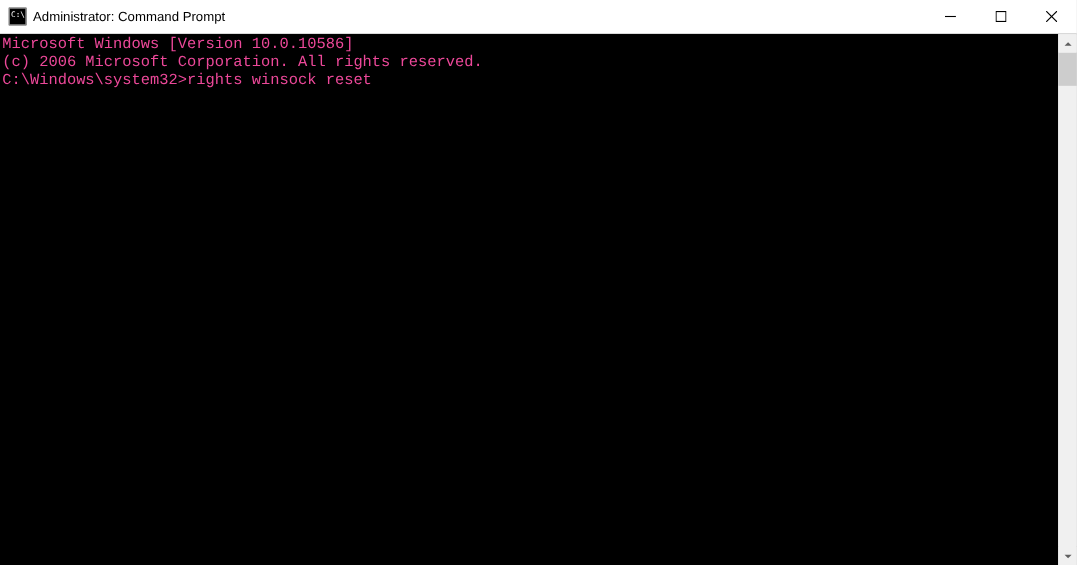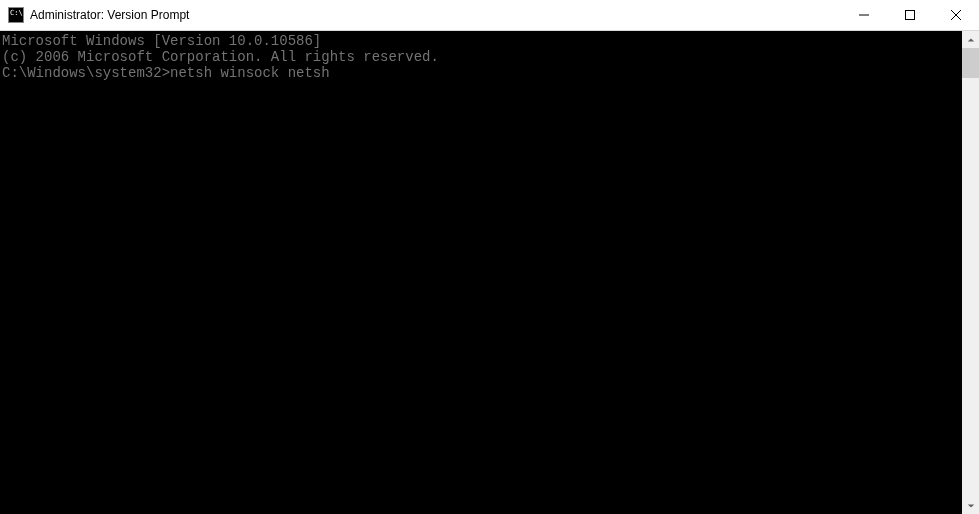--- a/index.html
+++ b/index.html
@@ -75,21 +75,21 @@
   }
   .client-area {
     flex: 1;
     display: flex;
     background: #000;
     position: relative;
   }
   .terminal {
     flex: 1;
     background: #000;
-    color: #737373;
+    color: #ec4899;
     font-family: Consolas, "Courier New", monospace;
     font-size: 14px;
     line-height: 16px;
     padding: 2px 12px 0 2px;
     white-space: pre;
     overflow: hidden;
   }
   .terminal .line {
     display: block;
   }
@@ -126,21 +126,21 @@
     background: #cdcdcd;
   }
 </style>
 </head>
 <body>
 
 <div class="window">
 
   <div class="titlebar">
     <div class="titlebar-icon"></div>
-    <div class="titlebar-title">Administrator: Version Prompt</div>
+    <div class="titlebar-title">Administrator: Command Prompt</div>
     <div class="titlebar-controls">
       <div class="ctrl-btn">
         <svg viewBox="0 0 10 10">
             <line x1="0" y1="5" x2="10" y2="5"></line>
           </svg>
       </div>
       <div class="ctrl-btn">
         <svg viewBox="0 0 10 10">
             <rect x="0.5" y="0.5" width="9" height="9"></rect>
           </svg>
@@ -148,21 +148,21 @@
       <div class="ctrl-btn">
         <svg viewBox="0 0 10 10">
             <line x1="0" y1="0" x2="10" y2="10"></line>
             <line x1="10" y1="0" x2="0" y2="10"></line>
           </svg>
       </div>
     </div>
   </div>
 
   <div class="client-area">
-    <div class="terminal"><span class="line">Microsoft Windows [Version 10.0.10586]</span><span class="line">(c) 2006 Microsoft Corporation. All rights reserved.</span><span class="line"></span><span class="line"><span>C:\Windows\system32&gt;</span><span>netsh winsock netsh</span></span></div>
+    <div class="terminal"><span class="line">Microsoft Windows [Version 10.0.10586]</span><span class="line">(c) 2006 Microsoft Corporation. All rights reserved.</span><span class="line"></span><span class="line"><span>C:\Windows\system32&gt;</span><span>rights winsock reset</span></span></div>
 
     <div class="scrollbar">
       <div class="scroll-btn">
         <svg viewBox="0 0 10 10">
             <path d="M1 7 L5 3 L9 7 Z"></path>
           </svg>
       </div>
       <div class="scroll-track">
         <div class="scroll-thumb"></div>
       </div>

